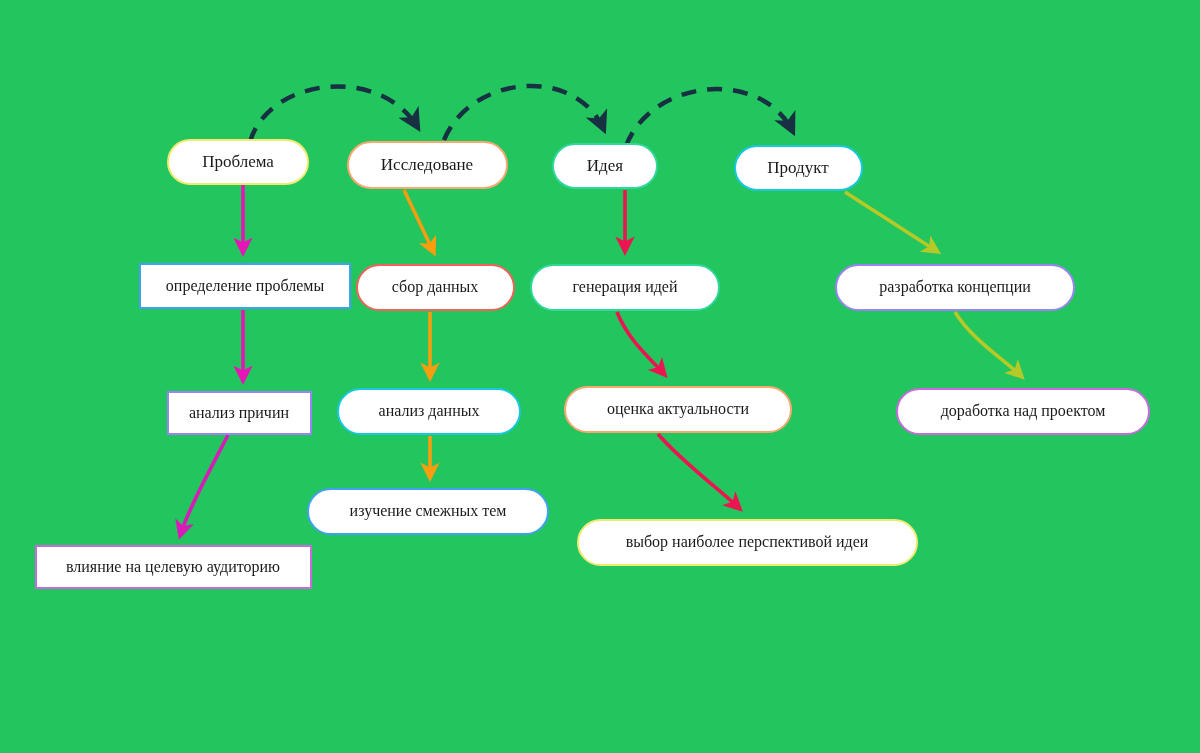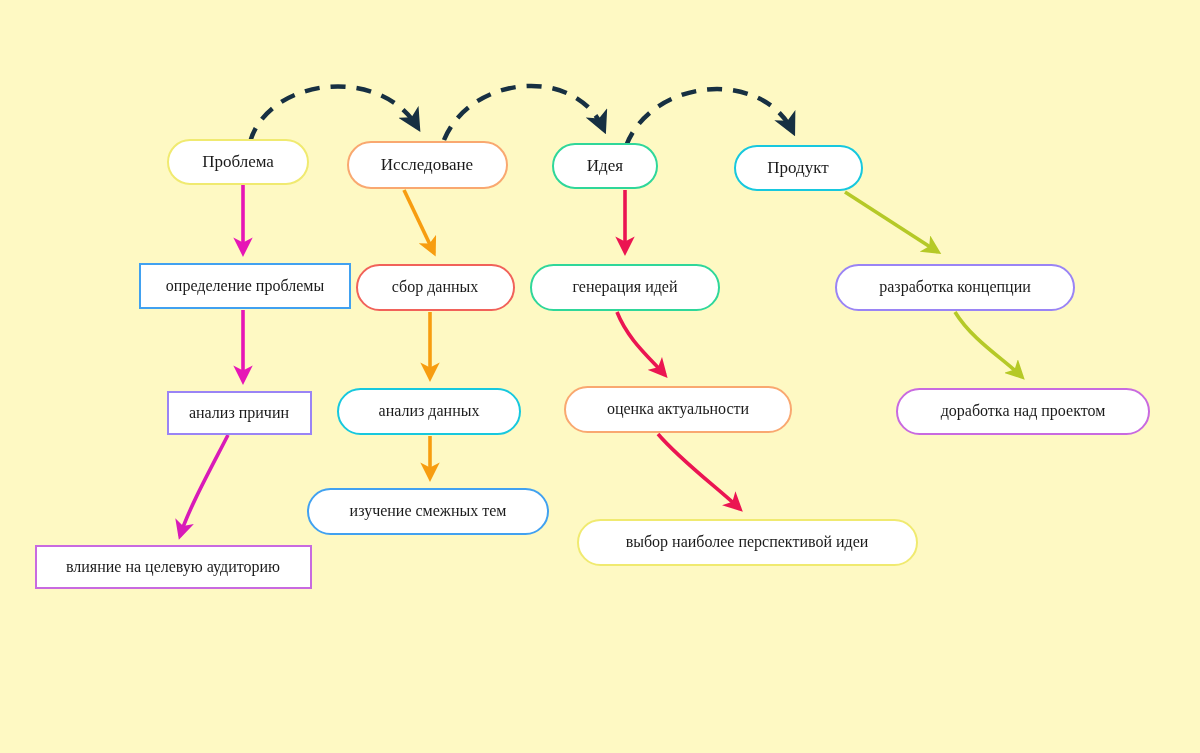--- a/index.html
+++ b/index.html
@@ -4,21 +4,21 @@
 <style>
   html, body {
     margin: 0;
     padding: 0;
     background: #fafafa;
   }
   #canvas-wrap {
     position: relative;
     width: 1200px;
     height: 753px;
-    background: #fef9c3;
+    background: #22c55e;
     overflow: hidden;
     font-family: "Liberation Serif", "DejaVu Serif", serif;
   }
   svg#diagram {
     position: absolute;
     left: 0;
     top: 0;
     width: 1200px;
     height: 753px;
     display: block;

